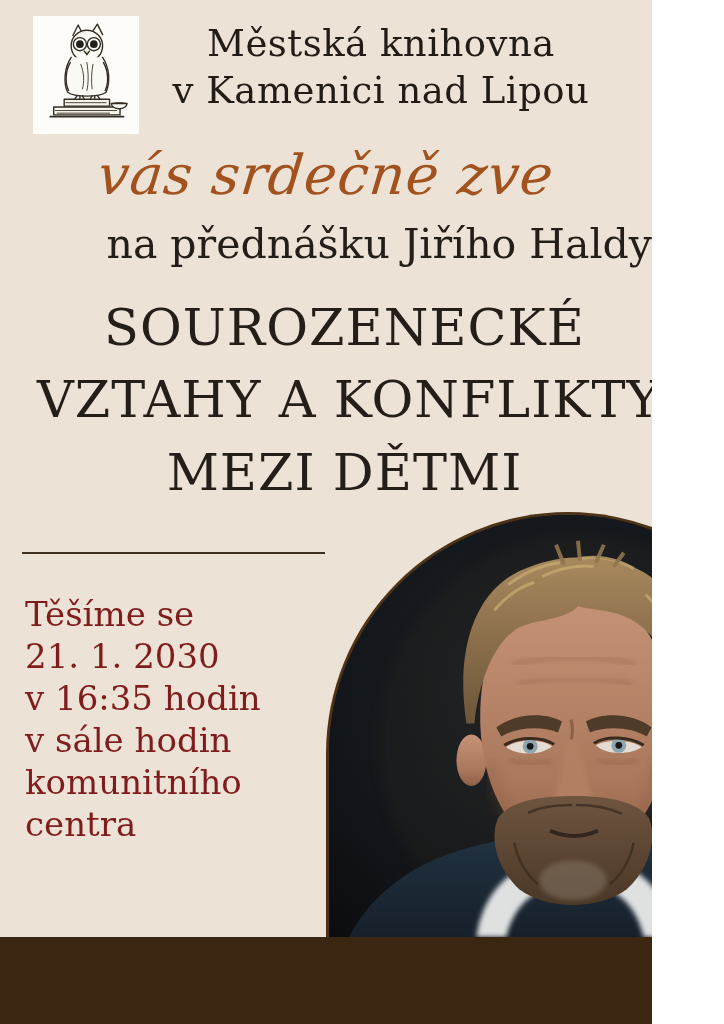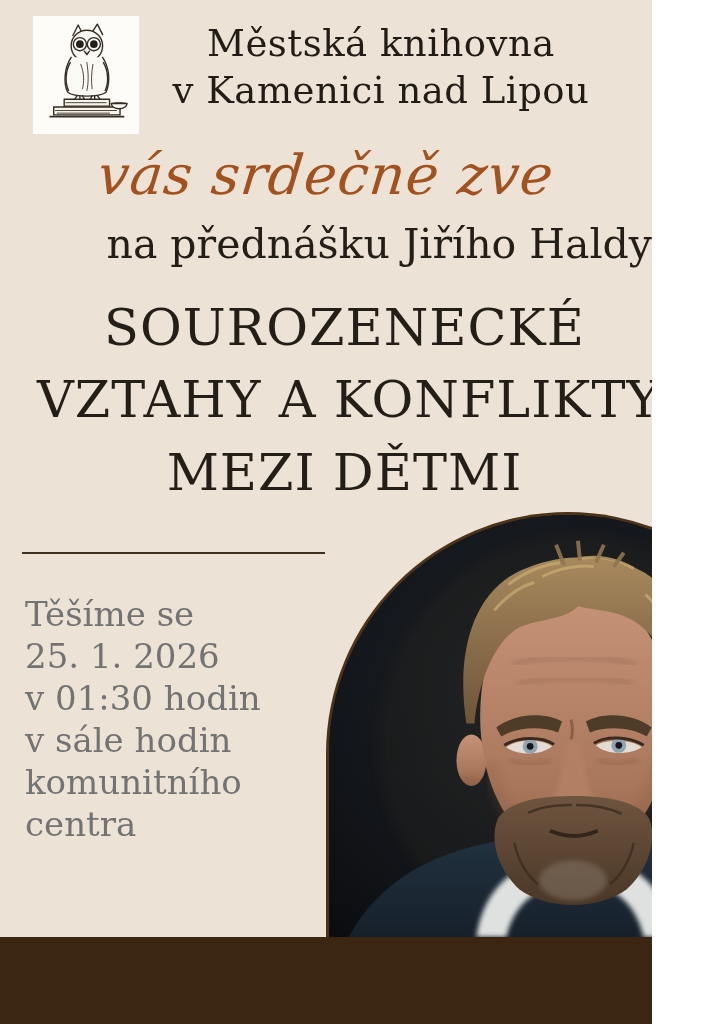--- a/index.html
+++ b/index.html
@@ -53,21 +53,21 @@
   .title div{white-space:nowrap;margin-left:37px;}
   
   .divider{
     position:absolute;left:22px;top:552px;width:303px;height:2px;
     background:#3F3020;border:none;margin:0;
   }
   
   .details{
     position:absolute;left:25px;top:593px;
     font-size:34px;line-height:42px;
-    color:#737373;
+    color:#7f1d1d;
   }
   
   .photo{
     position:absolute;left:326px;top:512px;width:484px;height:425px;
     border-radius:242px 242px 0 0;
     background:#12151A;
     border:3px solid #4C3217;
     border-bottom:none;
     box-sizing:border-box;
     overflow:hidden;
@@ -136,22 +136,22 @@
   <div class="title">
     <div>SOUROZENECKÉ</div>
     <div>VZTAHY A KONFLIKTY</div>
     <div>MEZI DĚTMI</div>
   </div>
 
   <div class="divider"></div>
 
   <div class="details">
     <div>Těšíme se</div>
-    <div>25. 1. 2026</div>
-    <div>v 01:30 hodin</div>
+    <div>21. 1. 2030</div>
+    <div>v 16:35 hodin</div>
     <div>v sále hodin</div>
     <div>komunitního</div>
     <div>centra</div>
   </div>
 
   <div class="photo">
     <svg viewBox="0 0 480 425" preserveAspectRatio="none">
       <defs>
         <radialGradient id="bgG" cx="50%" cy="42%" r="75%">
           <stop offset="0%" stop-color="#23272D"></stop>

